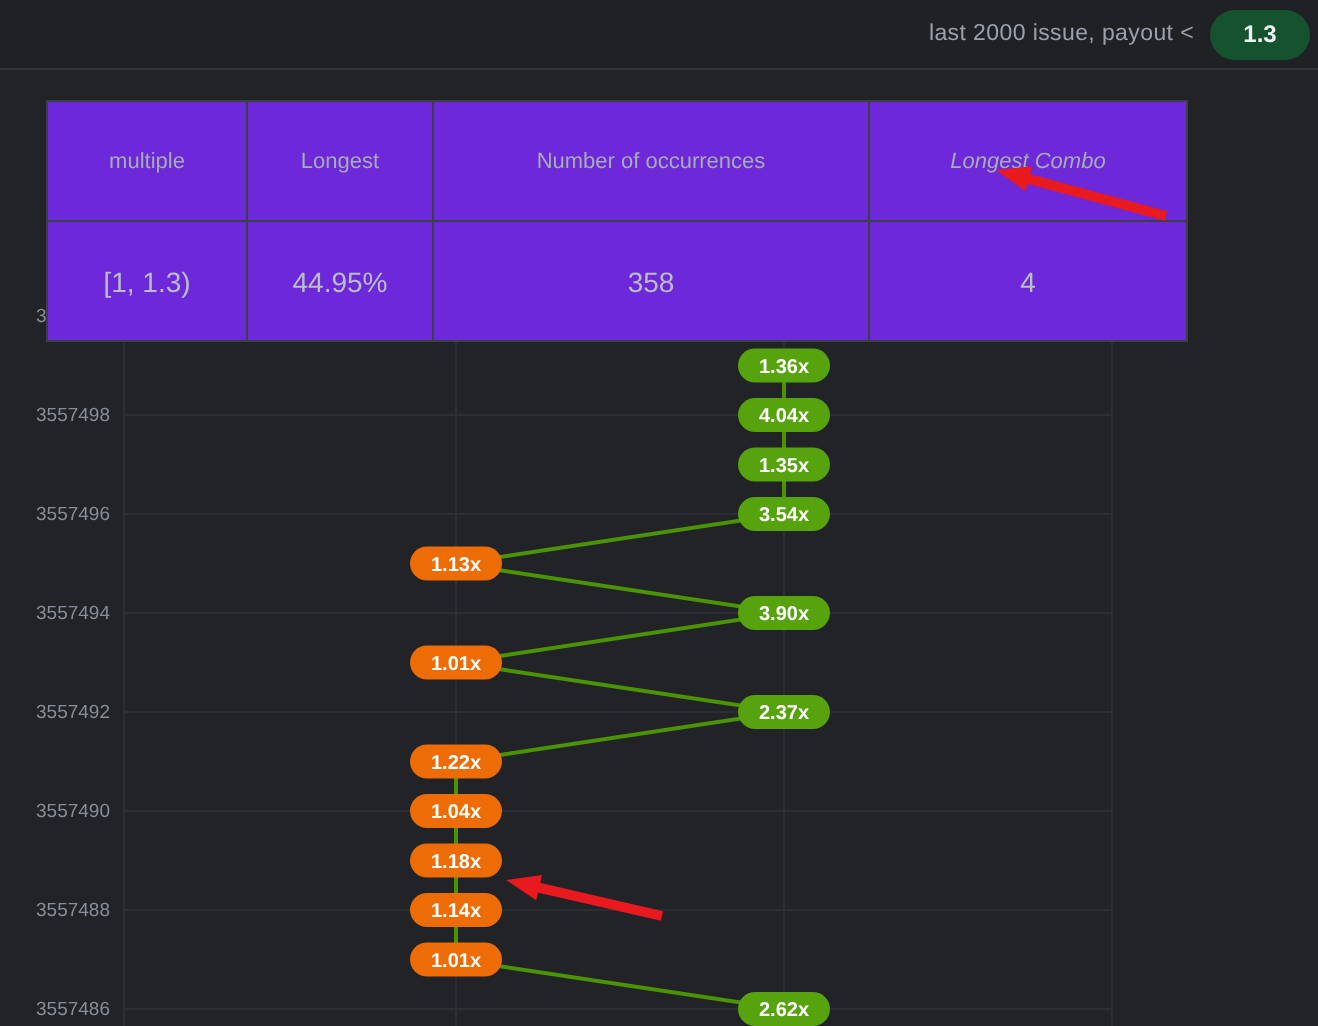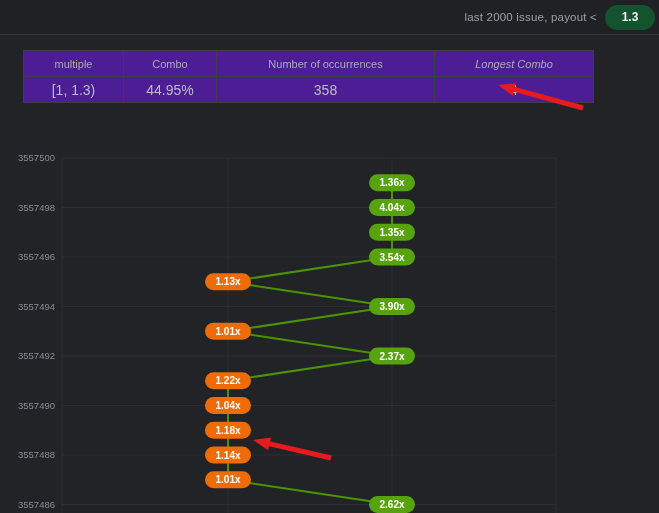--- a/index.html
+++ b/index.html
@@ -54,22 +54,22 @@
     width: 534px;
     border-collapse: collapse;
     table-layout: fixed;
     z-index: 2;
   }
   table.stats th, table.stats td {
     border: 1px solid #3b3f46;
     height: 25px;
     text-align: center;
     vertical-align: middle;
-    background: #4c1d95;
-    padding: 0 4px;
+    background: #6d28d9;
+    padding: 17px 4px;
     white-space: nowrap;
     overflow: hidden;
   }
   table.stats th {
     color: #a6adb6;
     font-size: 11px;
     font-weight: normal;
   }
   table.stats td {
     color: #b9bfc7;
@@ -99,21 +99,21 @@
 
   <div class="topbar">
     <span class="caption">last 2000 issue, payout &lt;</span>
     <span class="pill">1.3</span>
   </div>
 
   <table class="stats">
     <thead>
       <tr>
         <th class="col-multiple">multiple</th>
-        <th class="col-chance">Combo</th>
+        <th class="col-chance">Longest</th>
         <th class="col-occ">Number of occurrences</th>
         <th class="col-combo">Longest Combo</th>
       </tr>
     </thead>
     <tbody>
       <tr>
         <td>[1, 1.3)</td>
         <td>44.95%</td>
         <td>358</td>
         <td>4</td>

